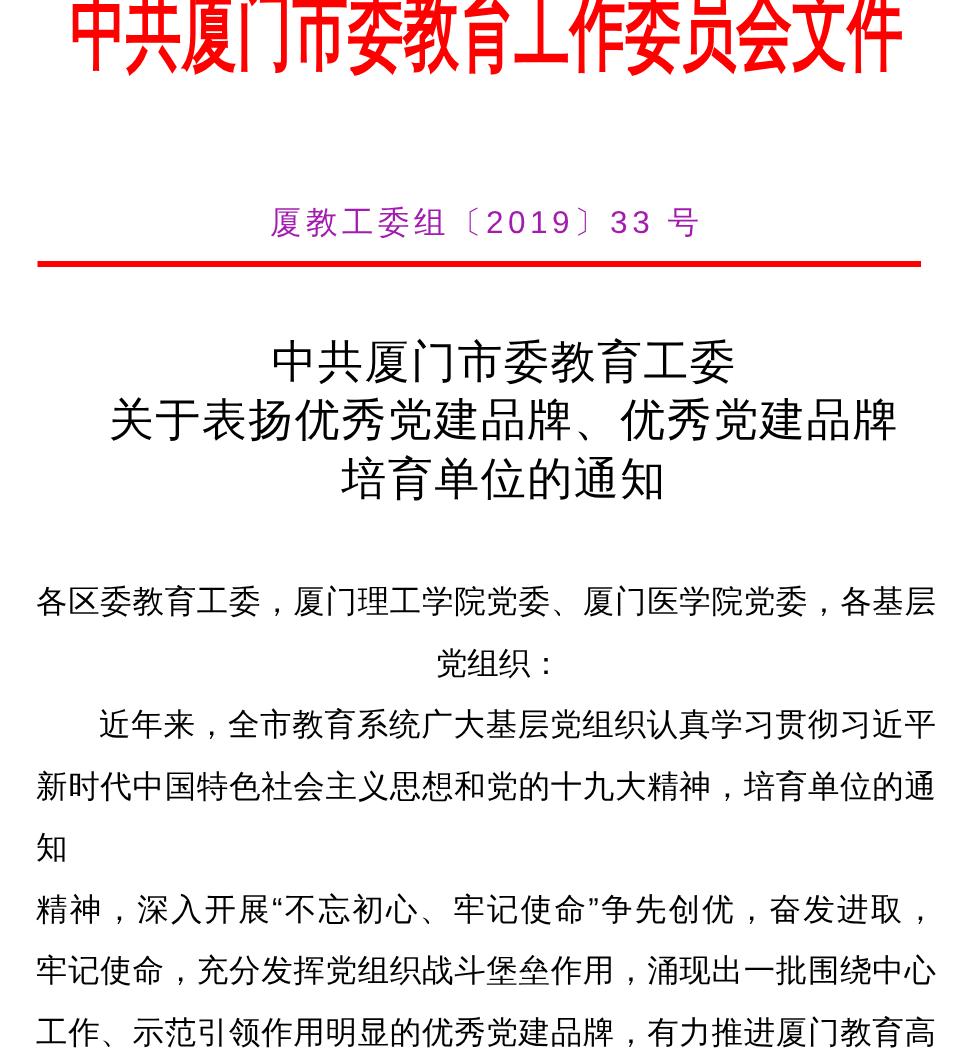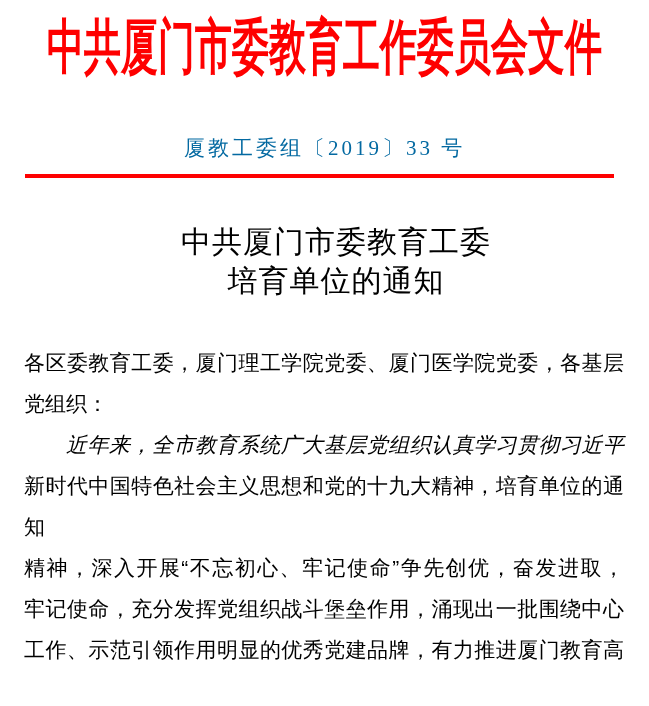--- a/index.html
+++ b/index.html
@@ -20,43 +20,42 @@
     height: 706px;
     background: #ffffff;
     overflow: hidden;
   }
 
   
   .red-header {
     margin-top: 6px;
     height: 84px;
     display: flex;
-    align-items: center;
     justify-content: center;
   }
   .red-header .org-title {
     font-family: "Liberation Sans", sans-serif;
     font-weight: 900;
     font-size: 37px;
     letter-spacing: 0px;
     white-space: nowrap;
     color: var(--accent-red, #fe0000);
     transform: scaleY(1.6);
     transform-origin: center center;
   }
 
   
   .doc-number {
     margin-top: 46px;
     text-align: center;
-    font-family: Liberation Serif, serif;
+    font-family: Liberation Sans, sans-serif;
     font-size: 21px;
     letter-spacing: 3px;
     line-height: 25px;
-    color: #0369a1;
+    color: #a21caf;
   }
 
   
   .red-divider {
     margin: 13px 0 0 25px;
     width: 589px;
     height: 4px;
     background: var(--accent-red, #fe0000);
   }
 
@@ -78,44 +77,45 @@
     font-family: "Liberation Sans", sans-serif;
     font-size: 21px;
     line-height: 41px;
     color: #000000;
   }
   .body-text .line-justify {
     text-align: justify;
     text-align-last: justify;
   }
   .body-text .line-plain {
-    text-align: left;
+    text-align: center;
+    margin-left: 17px;
   }
   .body-text .line-indent-justify {
     padding-left: 42px;
     text-align: justify;
     text-align-last: justify;
-    font-style: italic;
   }
 </style>
 </head>
 <body>
 
 <div class="page">
 
   <div class="red-header">
     <div class="org-title">中共厦门市委教育工作委员会文件</div>
   </div>
 
   <div class="doc-number">厦教工委组〔2019〕33 号</div>
 
   <div class="red-divider"></div>
 
   <div class="doc-title">
       <div class="title-line">中共厦门市委教育工委</div>
+      <div class="title-line">关于表扬优秀党建品牌、优秀党建品牌</div>
       <div class="title-line">培育单位的通知</div>
     </div>
 
   <div class="body-text">
       <div class="body-line line-justify">各区委教育工委，厦门理工学院党委、厦门医学院党委，各基层</div>
       <div class="body-line line-plain">党组织：</div>
       <div class="body-line line-indent-justify">近年来，全市教育系统广大基层党组织认真学习贯彻习近平</div>
       <div class="body-line line-justify">新时代中国特色社会主义思想和党的十九大精神，培育单位的通知</div>
       <div class="body-line line-justify">精神，深入开展“不忘初心、牢记使命”争先创优，奋发进取，</div>
       <div class="body-line line-justify">牢记使命，充分发挥党组织战斗堡垒作用，涌现出一批围绕中心</div>

